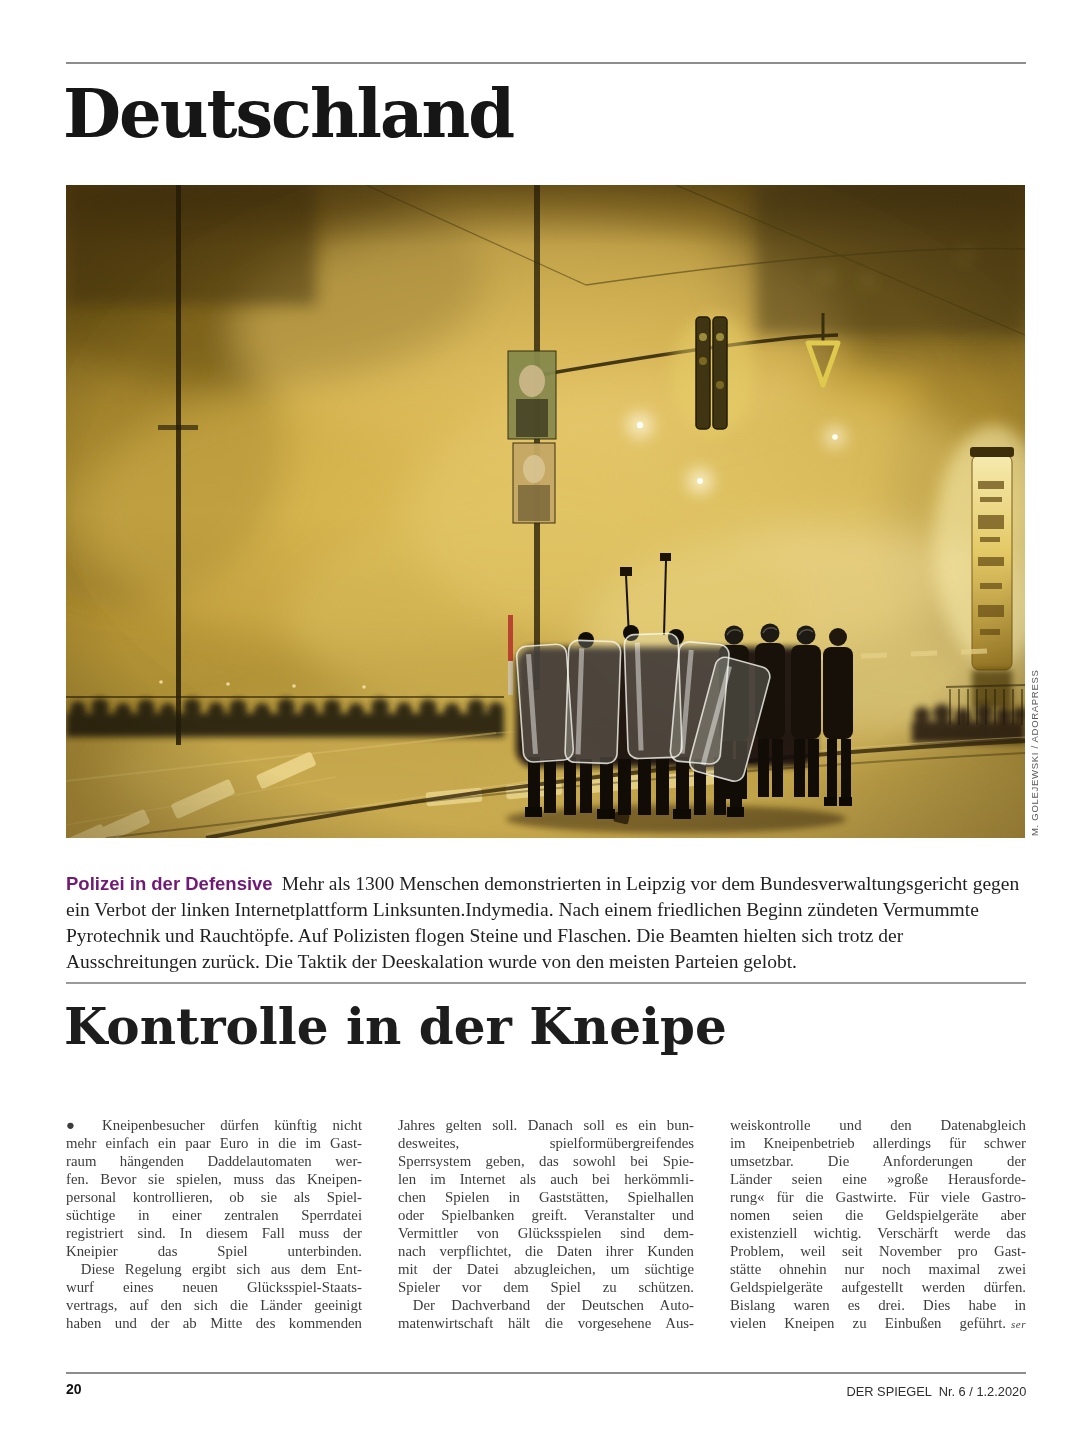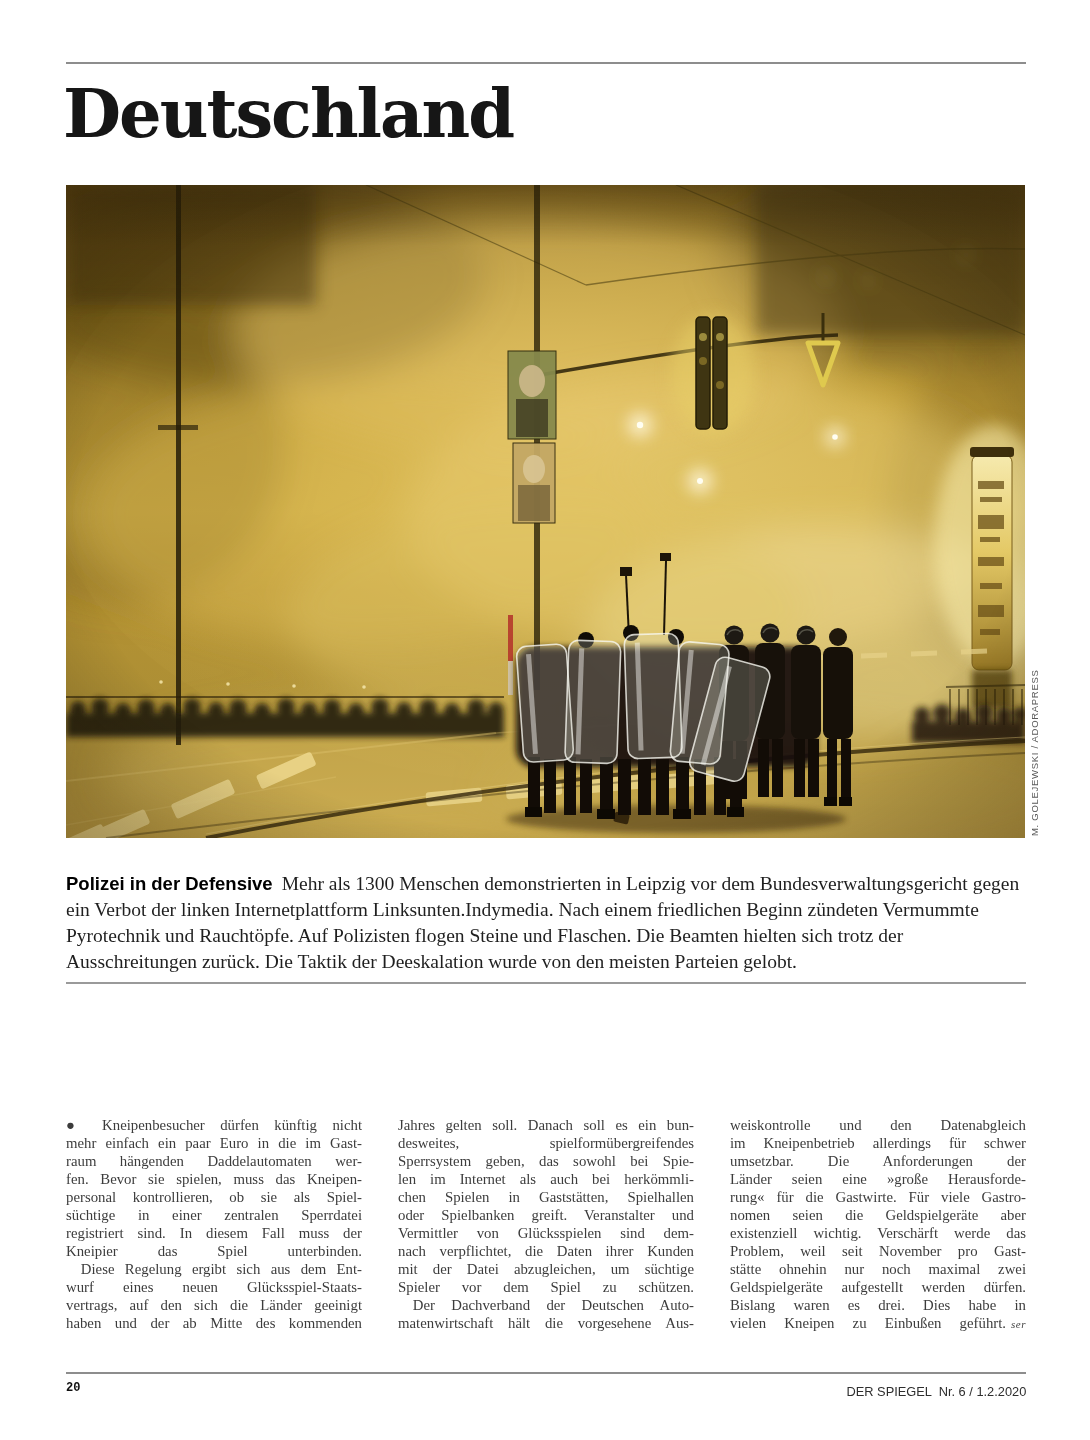--- a/index.html
+++ b/index.html
@@ -14,34 +14,34 @@
         letter-spacing:-2px;color:#161616;}
   .photo-wrap{position:absolute;left:66px;top:185px;width:959px;height:653px;overflow:hidden;background:#b08c2e;}
   .photo-wrap svg{display:block;width:100%;height:100%;}
   .photo-credit{position:absolute;left:1029px;top:686px;height:150px;width:14px;
         writing-mode:vertical-rl;transform:rotate(180deg);
         font-family:"Liberation Sans", sans-serif;font-size:9.5px;letter-spacing:0.7px;
         color:#5a5a5a;white-space:nowrap;}
   .caption{position:absolute;left:66px;top:851px;width:960px;
         font-size:19.5px;line-height:26px;color:#1f1f1f;text-align:left;}
   .caption-lead{font-family:"Liberation Sans", sans-serif;font-weight:bold;font-size:18.5px;
-        margin-right:9px;color:#000000;}
+        margin-right:9px;color:#701a75;}
   .article-headline{position:absolute;left:64px;top:1000px;margin:0;
         font-family:"DejaVu Serif", serif;font-weight:bold;font-size:50px;line-height:54px;
         letter-spacing:0px;color:#1d1d1d;}
   .kicker{position:absolute;left:66px;top:1066px;width:960px;font-size:19px;color:#3f3f3f;}
   .kicker-label{font-family:"Liberation Sans", sans-serif;font-weight:bold;font-size:16.5px;
         color:#d9662c;margin-right:10px;}
   .columns{position:absolute;left:66px;top:1116px;width:960px;display:flex;gap:36px;}
   .col{width:296px;font-size:14.8px;line-height:18px;color:#3c3c3c;
         text-align:justify;text-align-last:justify;}
   .col .body{white-space:pre-line;}
   .sig{font-size:11px;font-style:italic;letter-spacing:0.5px;color:#444;margin-left:5px;}
   .page-number{position:absolute;left:66px;top:1381px;
-        font-family:Liberation Mono, monospace;font-weight:bold;font-size:12px;color:#111;}
+        font-family:Liberation Sans, sans-serif;font-weight:bold;font-size:14px;color:#111;}
   .footer-issue{position:absolute;right:64px;top:1384px;
         font-family:"Liberation Sans", sans-serif;font-size:13.5px;color:#2e2e2e;
         white-space:pre;transform:scaleX(0.95);transform-origin:right center;}
 </style>
 </head>
 <body>
 
 <div class="page">
 
   <div class="rule rule-top"></div>
@@ -336,20 +336,21 @@
       <rect x="0" y="0" width="959" height="653" fill="url(#g_vig)"></rect>
     </svg>
   </div>
 
   <div class="photo-credit">M. GOLEJEWSKI / ADORAPRESS</div>
 
   <p class="caption"><span class="caption-lead">Polizei in der Defensive</span><span>Mehr als 1300 Menschen demonstrierten in Leipzig vor dem Bundesverwaltungsgericht gegen ein Verbot der linken Internetplattform Linksunten.Indymedia. Nach einem friedlichen Beginn zündeten Vermummte Pyrotechnik und Rauchtöpfe. Auf Polizisten flogen Steine und Flaschen. Die Beamten hielten sich trotz der Ausschreitungen zurück. Die Taktik der Deeskalation wurde von den meisten Parteien gelobt.</span></p>
 
   <div class="rule rule-mid"></div>
 
+  <h2 class="article-headline">Kontrolle in der Kneipe</h2>
 
 
   <div class="columns">
     <div class="col"><span class="body">● Kneipenbesucher dürfen künftig nicht
 mehr einfach ein paar Euro in die im Gast-
 raum hängenden Daddelautomaten wer-
 fen. Bevor sie spielen, muss das Kneipen-
 personal kontrollieren, ob sie als Spiel-
 süchtige in einer zentralen Sperrdatei
 registriert sind. In diesem Fall muss der

